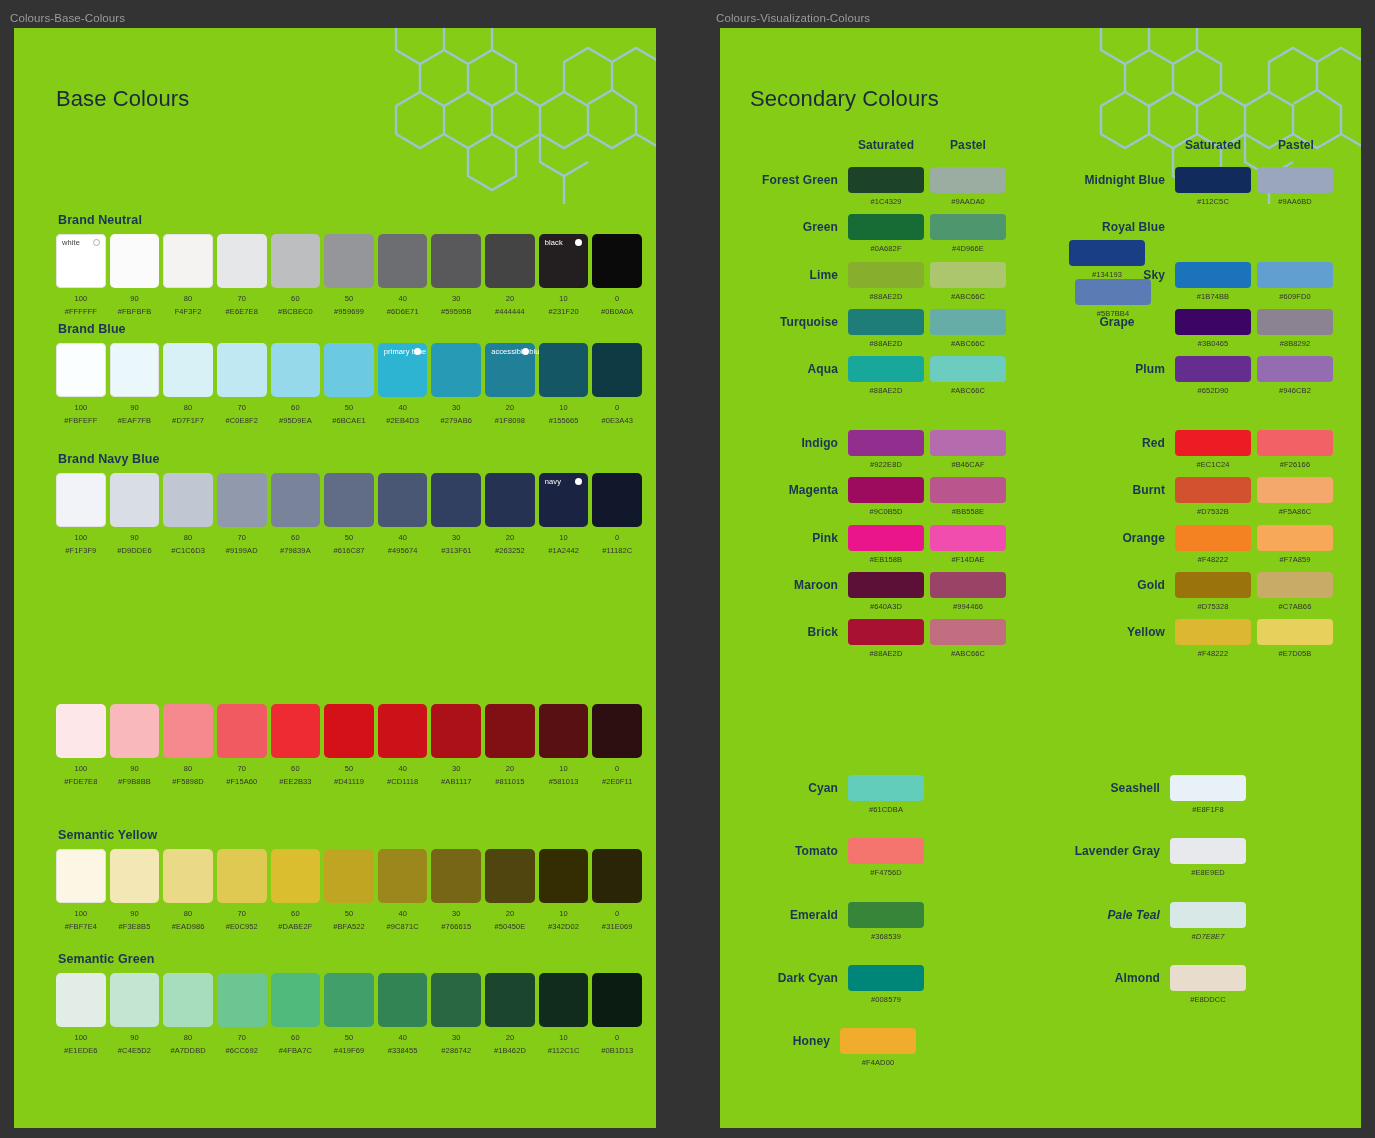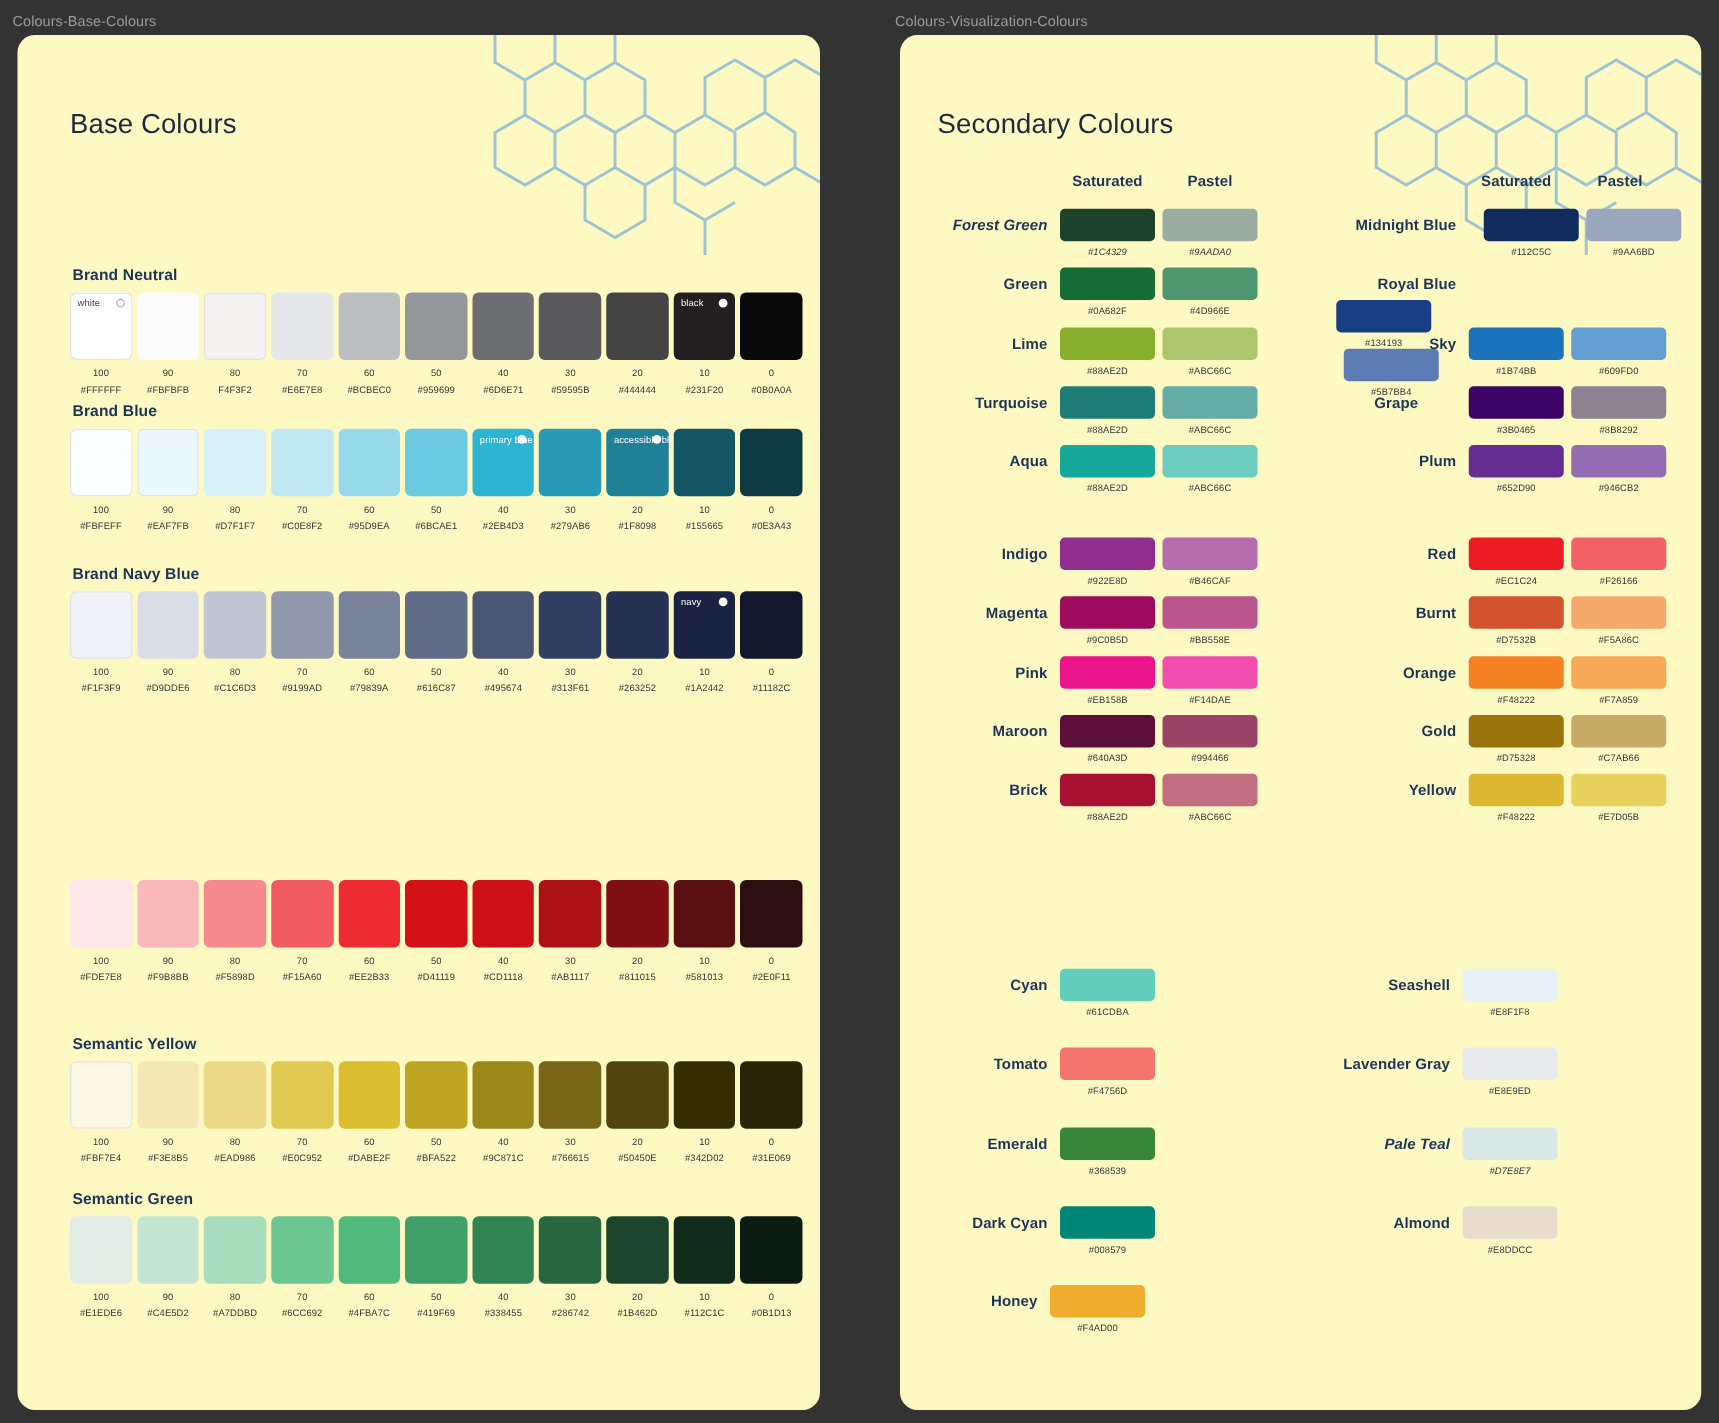--- a/index.html
+++ b/index.html
@@ -18,22 +18,22 @@
   .win-title {
     font-size: 11.5px;
     color: #9b9b9b;
     letter-spacing: .1px;
     padding-left: 10px;
     height: 20px;
     line-height: 20px;
     white-space: nowrap;
   }
   .card {
-    background: #fef9c3;
-    border-radius: 14px;
+    background: #84cc16;
+    border-radius: 0;
     position: relative;
     overflow: hidden;
   }
 
   
   .hex-deco {
     position: absolute;
     top: 0; right: 0;
     pointer-events: none;
     opacity: 1;
@@ -567,21 +567,21 @@
         </g>
       </svg>
 
       <div class="page-title" style="left:30px; top:58px;">Secondary Colours</div>
 
       <div id="right-content">
           <div class="col-head" style="left: 128px; top: 110px; width: 76px;">Saturated</div>
           <div class="col-head" style="left: 210px; top: 110px; width: 76px;">Pastel</div>
           <div class="col-head" style="left: 455px; top: 110px; width: 76px;">Saturated</div>
           <div class="col-head" style="left: 538px; top: 110px; width: 76px;">Pastel</div>
-          <div class="pair-row" style="left: 22px; top: 139px; font-style: italic;">
+          <div class="pair-row" style="left: 22px; top: 139px;">
             <div class="pair-label" style="width: 96px; margin-right: 10px;">Forest Green</div>
             <div class="chip-col">
               <div class="chip" title="#1C4329" style="background: rgb(28, 67, 41);"></div>
               <div class="chip-hex">#1C4329</div>
             </div>
             <div class="chip-col" style="margin-left: 6px;">
               <div class="chip" title="#9AADA0" style="background: rgb(154, 173, 160);"></div>
               <div class="chip-hex">#9AADA0</div>
             </div>
           </div>
@@ -678,21 +678,21 @@
             <div class="chip-col">
               <div class="chip" title="#88AE2D" style="background: rgb(168, 17, 50);"></div>
               <div class="chip-hex">#88AE2D</div>
             </div>
             <div class="chip-col" style="margin-left: 6px;">
               <div class="chip" title="#ABC66C" style="background: rgb(192, 110, 128);"></div>
               <div class="chip-hex">#ABC66C</div>
             </div>
           </div>
           <div class="pair-row" style="left: 349px; top: 139px;">
-            <div class="pair-label" style="width: 96px; margin-right: 22px;">Midnight Blue</div>
+            <div class="pair-label" style="width: 96px; margin-right: 10px;">Midnight Blue</div>
             <div class="chip-col">
               <div class="chip" title="#112C5C" style="background: rgb(17, 44, 92);"></div>
               <div class="chip-hex">#112C5C</div>
             </div>
             <div class="chip-col" style="margin-left: 6px;">
               <div class="chip" title="#9AA6BD" style="background: rgb(154, 166, 189);"></div>
               <div class="chip-hex">#9AA6BD</div>
             </div>
           </div>
           <div class="pair-row" style="left: 349px; top: 186.3px; flex-direction: column;">

